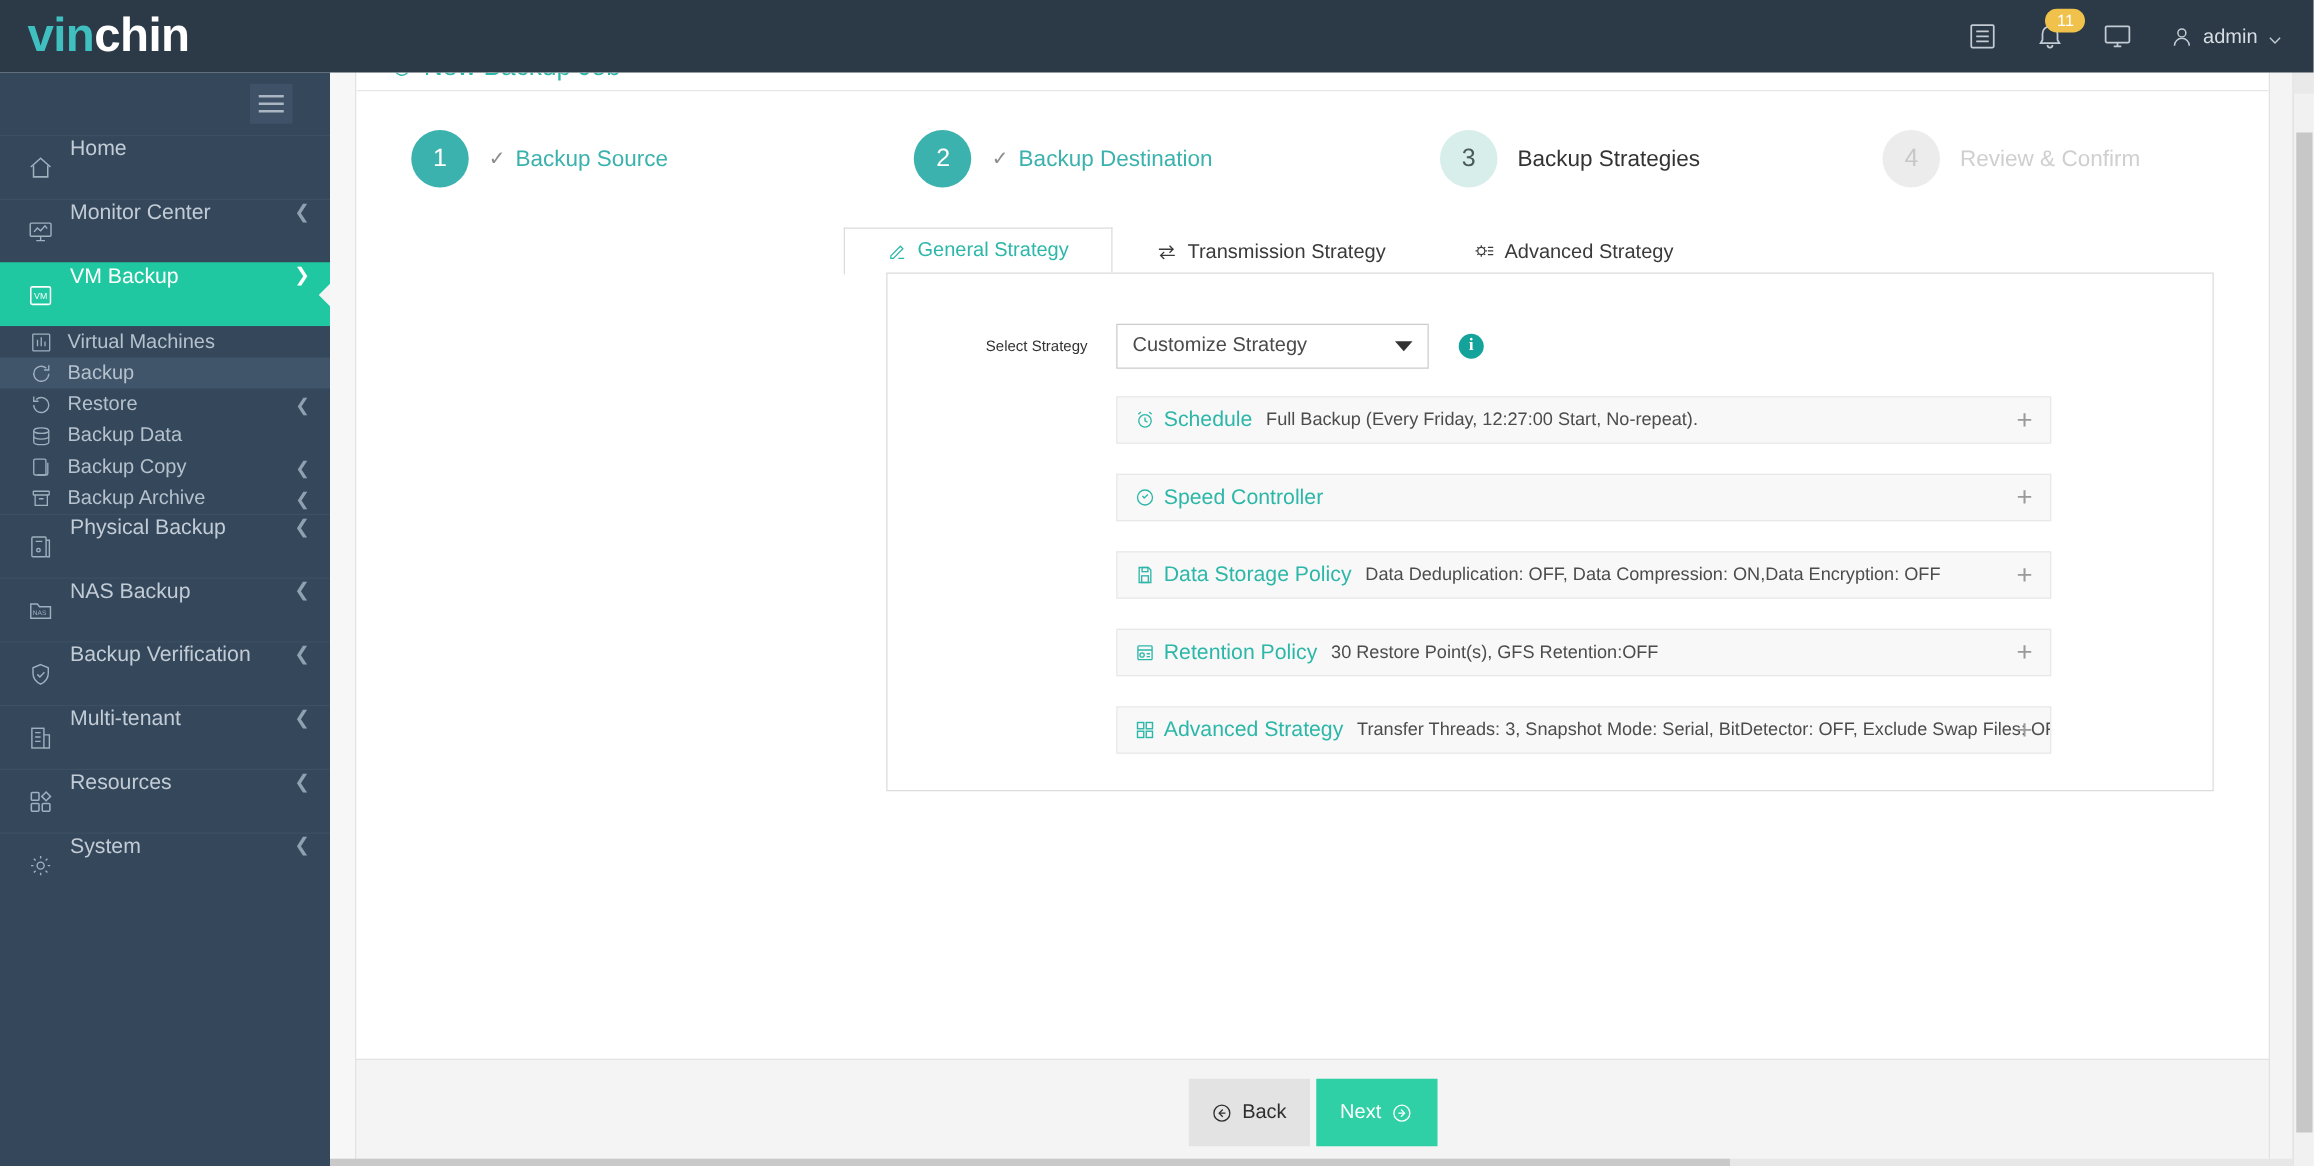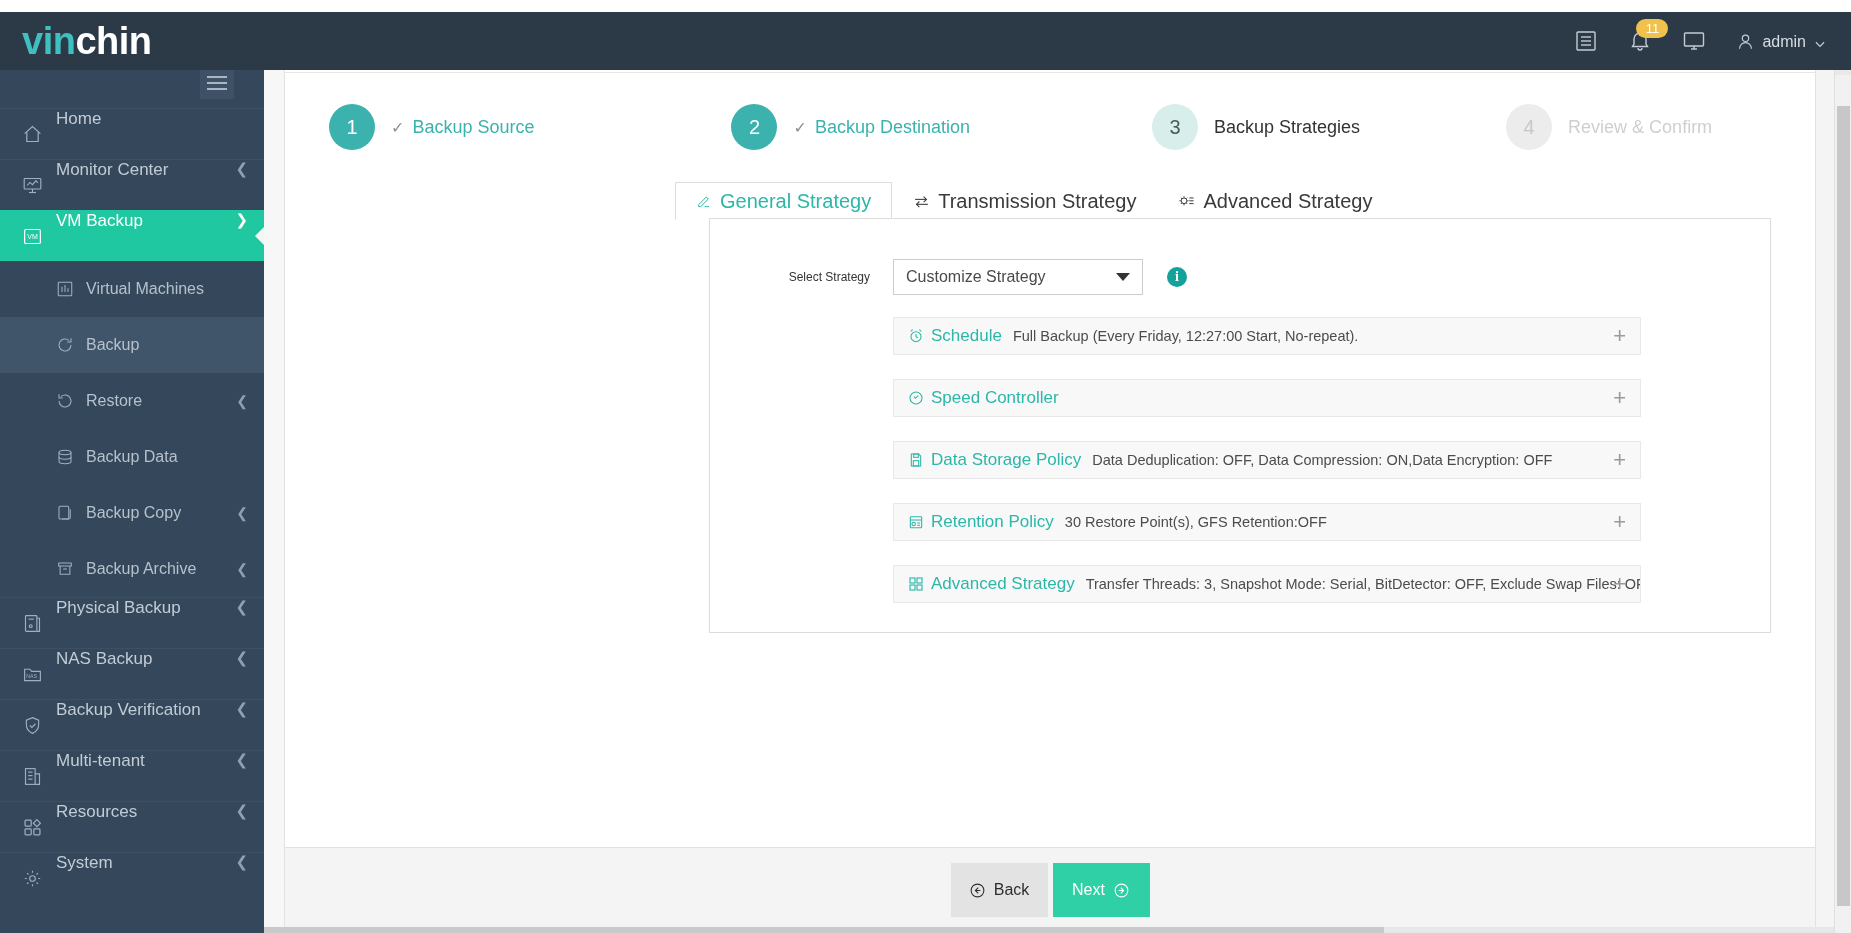--- a/index.html
+++ b/index.html
@@ -6,21 +6,21 @@
   html, body {
     width: 1851px; height: 933px;
     font-family: "Liberation Sans", sans-serif;
     background: #ffffff;
     overflow: hidden;
   }
   body { position: relative; }
 
   
   .topbar {
-    position: absolute; top: 12px; left: 0; width: 1851px; height: 58px;
+    position: absolute; top: 0; left: 0; width: 1851px; height: 58px;
     background: #2c3a47;
     display: flex; align-items: center;
     z-index: 40;
   }
   .logo {
     width: 264px; padding-left: 22px;
     font-size: 38px; font-weight: bold; letter-spacing: -0.5px;
     line-height: 1;
   }
   .logo .vin { color: #3fbfbf; }
@@ -63,22 +63,22 @@
   .nav-item.active {
     background: #1fc8a0; color: #ffffff; border-top-color: #1fc8a0;
   }
   .nav-item.active .ic, .nav-item.active .chev { color: #ffffff; }
   .nav-item.active::after {
     content: ""; position: absolute; right: -1px; top: 50%; transform: translateY(-50%);
     border-top: 10px solid transparent; border-bottom: 10px solid transparent;
     border-right: 10px solid #f4f4f4;
   }
   .sub-item {
-    height: 56px; display: flex; align-items: center;
-    padding-left: 56px; color: #b5c1cd; font-size: 16px;
+    height: 25px; display: flex; align-items: center;
+    padding-left: 24px; color: #b5c1cd; font-size: 16px;
     cursor: pointer; position: relative; background: #35475a;
   }
   .sub-item .ic { width: 30px; display: flex; align-items: center; color: #9fb0c0; flex: 0 0 30px; }
   .sub-item .chev { position: absolute; right: 16px; color: #8fa0b0; font-size: 14px; }
   .sub-item.selected { background: #40546a; }
 
   
   .main {
     position: absolute; top: 58px; left: 264px;
     width: 1587px; height: 875px;
@@ -118,21 +118,21 @@
   .step .tick { color: #8d8d8d; font-size: 16px; }
   .step-gap-1 { width: 197px; }
   .step-gap-2 { width: 182px; }
   .step-gap-3 { width: 146px; }
 
   
   .tabs-wrap { padding-left: 390px; position: relative; height: 38px; }
   .tabs { display: flex; align-items: flex-end; height: 38px; gap: 0; }
   .tab {
     height: 38px; display: flex; align-items: center; gap: 8px;
-    padding: 0 20px; font-size: 20px; color: #3a3a3a; cursor: pointer;
+    padding: 0 34px; font-size: 16px; color: #3a3a3a; cursor: pointer;
     border: 1px solid transparent; border-bottom: none;
     position: relative; top: 1px;
   }
   .tab.active {
     color: #2cb7a8; background: #ffffff;
     border-color: #dcdcdc; border-bottom: 1px solid #ffffff;
   }
 
   .panel {
     margin: 0 44px 0 424px; border: 1px solid #dcdcdc;

